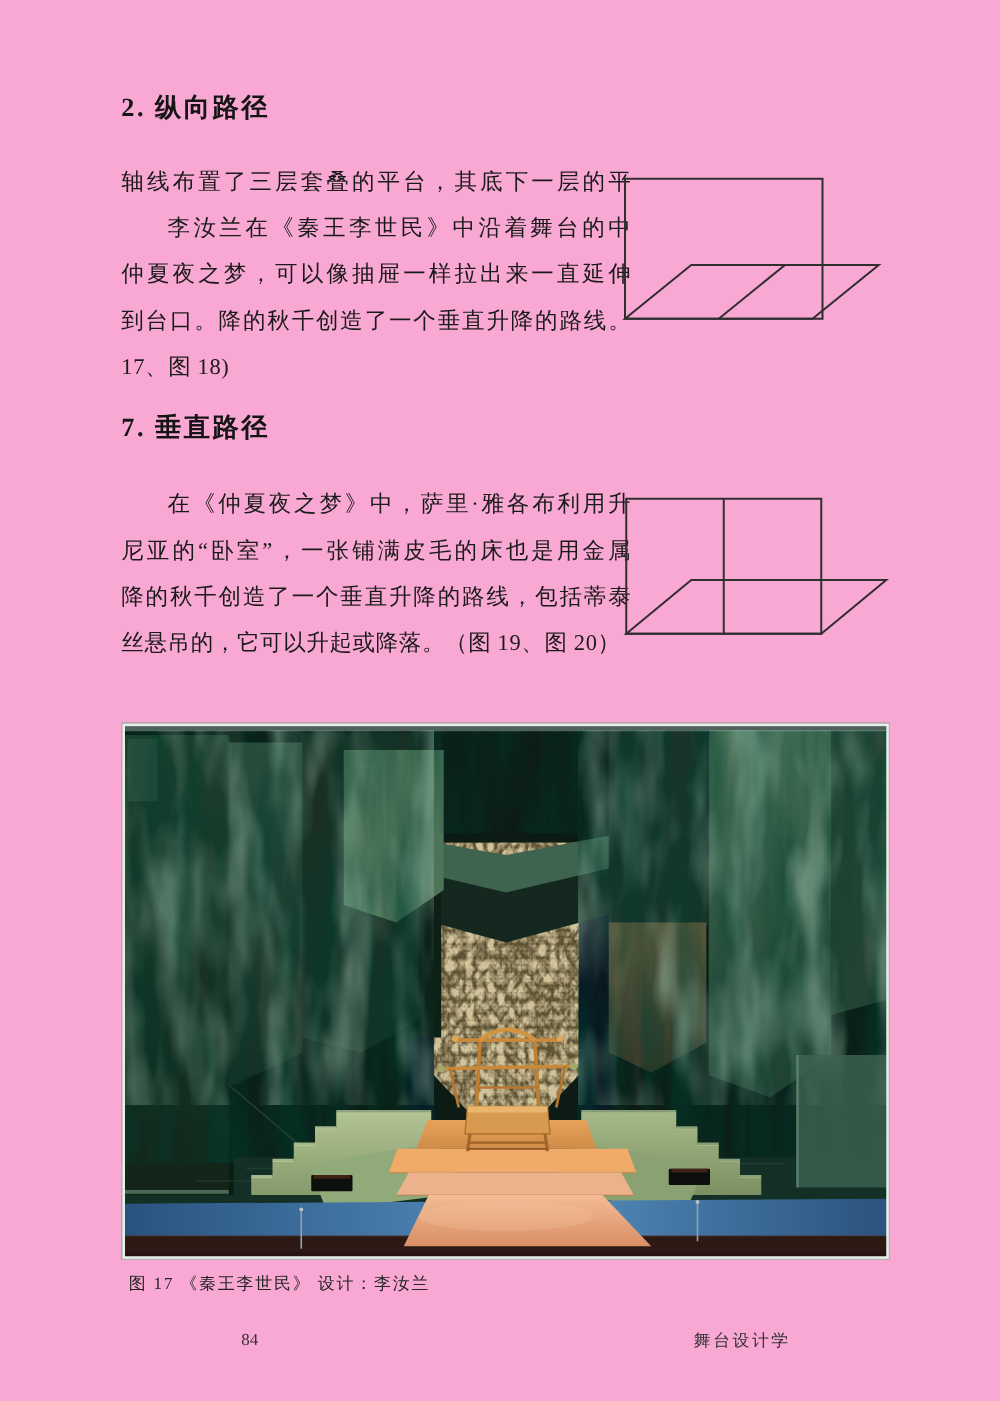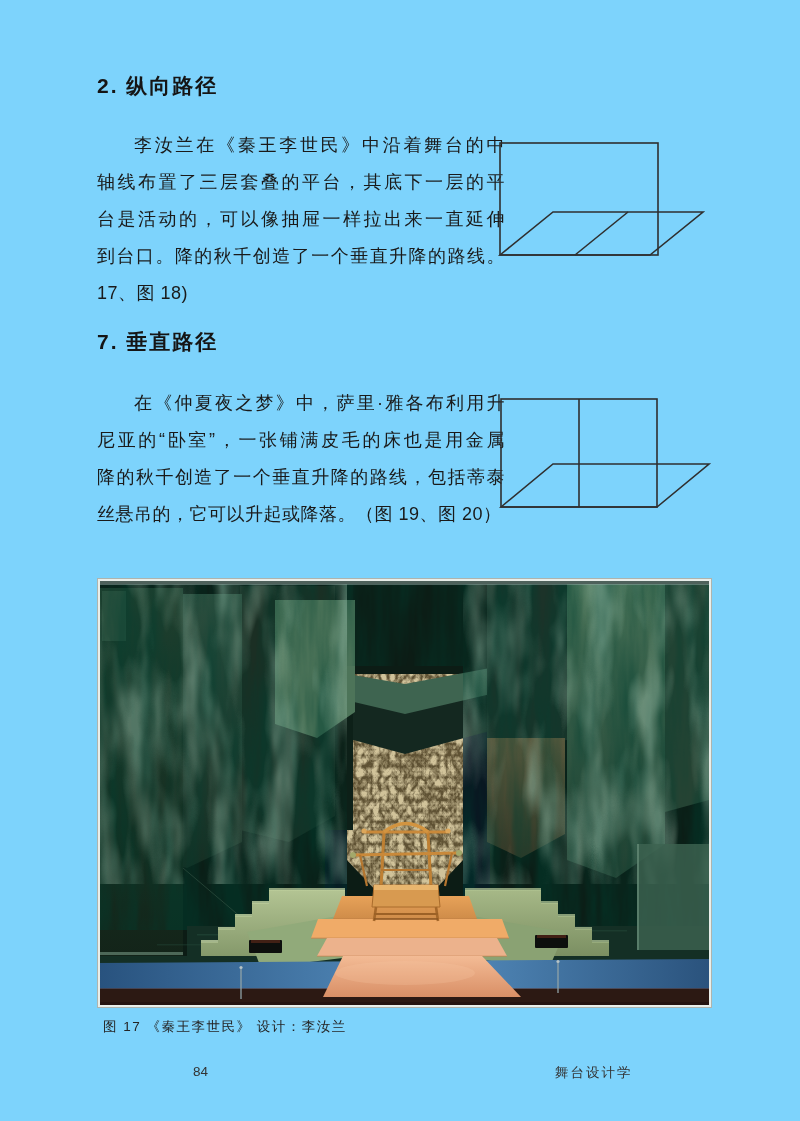--- a/index.html
+++ b/index.html
@@ -1,17 +1,17 @@
 <!DOCTYPE html>
 <html><head>
 <meta charset="utf-8">
 <style>
   html,body{margin:0;padding:0;background:#e8e8e6}
-  .page{position:relative;width:800px;height:1121px;margin:0 auto;background:#7dd3fc;
-        font-family:Liberation Sans, sans-serif;color:#1c1c1c;overflow:hidden}
+  .page{position:relative;width:800px;height:1121px;margin:0 auto;background:#f9a8d4;
+        font-family:Liberation Serif, serif;color:#1c1c1c;overflow:hidden}
   .h{position:absolute;left:97px;margin:0;font-size:21px;font-weight:bold;letter-spacing:2px;color:#151515}
   .h2pos{top:72px}
   .h3pos{top:328px}
   .para{position:absolute;left:97px;width:408px;font-size:18px;line-height:37px;letter-spacing:.5px;color:#1a1a1a}
   .p1pos{top:127px}
   .p2pos{top:385px}
   .ln{height:37px;overflow:hidden}
   .fill{text-align:justify;text-align-last:justify;text-justify:inter-character}
   .ind{text-indent:37px}
   .dia{position:absolute}
@@ -23,23 +23,23 @@
   .booktitle{position:absolute;left:555px;top:1064px;font-size:13.5px;letter-spacing:2px;color:#333}
 </style>
 </head>
 <body>
 
 <div class="page">
 
   <h2 class="h h2pos">2. 纵向路径</h2>
 
   <div class="para p1pos">
+    <div class="ln fill">轴线布置了三层套叠的平台，其底下一层的平</div>
     <div class="ln fill ind">李汝兰在《秦王李世民》中沿着舞台的中</div>
-    <div class="ln fill">轴线布置了三层套叠的平台，其底下一层的平</div>
-    <div class="ln fill">台是活动的，可以像抽屉一样拉出来一直延伸</div>
+    <div class="ln fill">仲夏夜之梦，可以像抽屉一样拉出来一直延伸</div>
     <div class="ln fill">到台口。降的秋千创造了一个垂直升降的路线。(图</div>
     <div class="ln">17、图 18)</div>
   </div>
 
   <svg class="dia d1" width="228" height="128" viewBox="0 0 228 128">
     <g fill="none" stroke="#2f2f2f" stroke-width="1.6" stroke-linejoin="miter">
       <rect x="12" y="10" width="158" height="112"></rect>
       <polygon points="12,122 65,79 215,79 162,122"></polygon>
       <line x1="140" y1="79" x2="87" y2="122"></line>
     </g>

